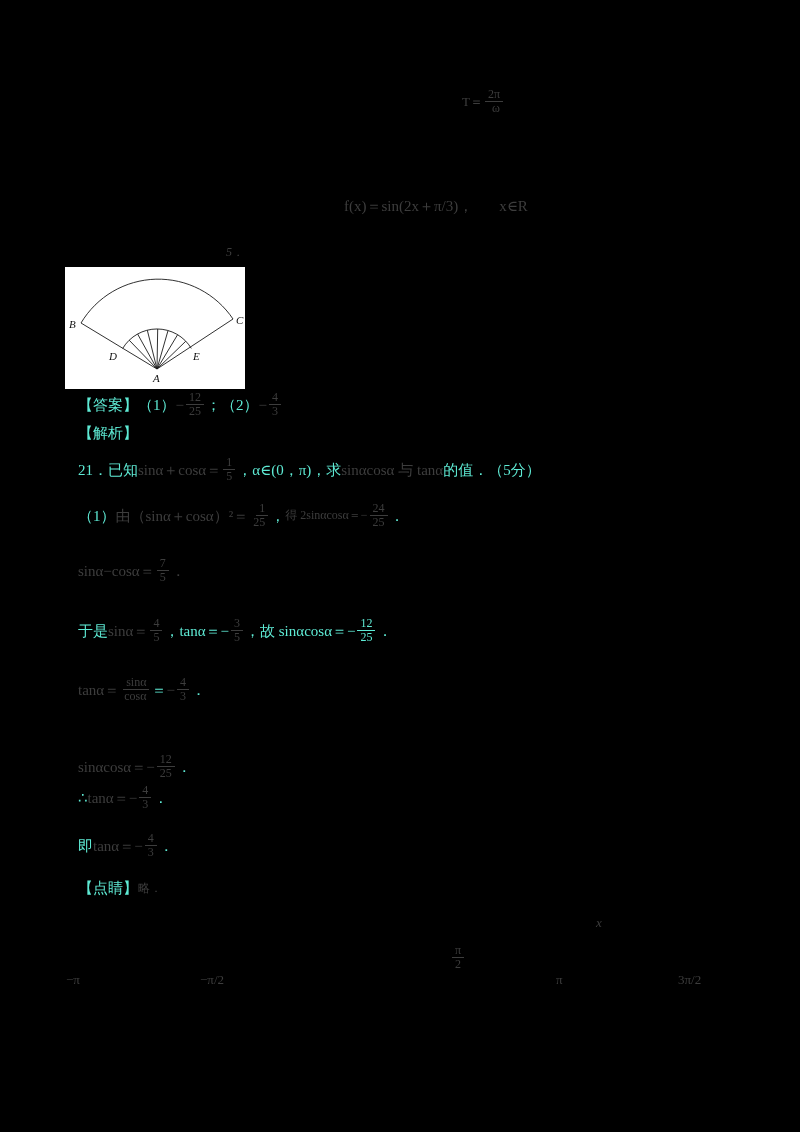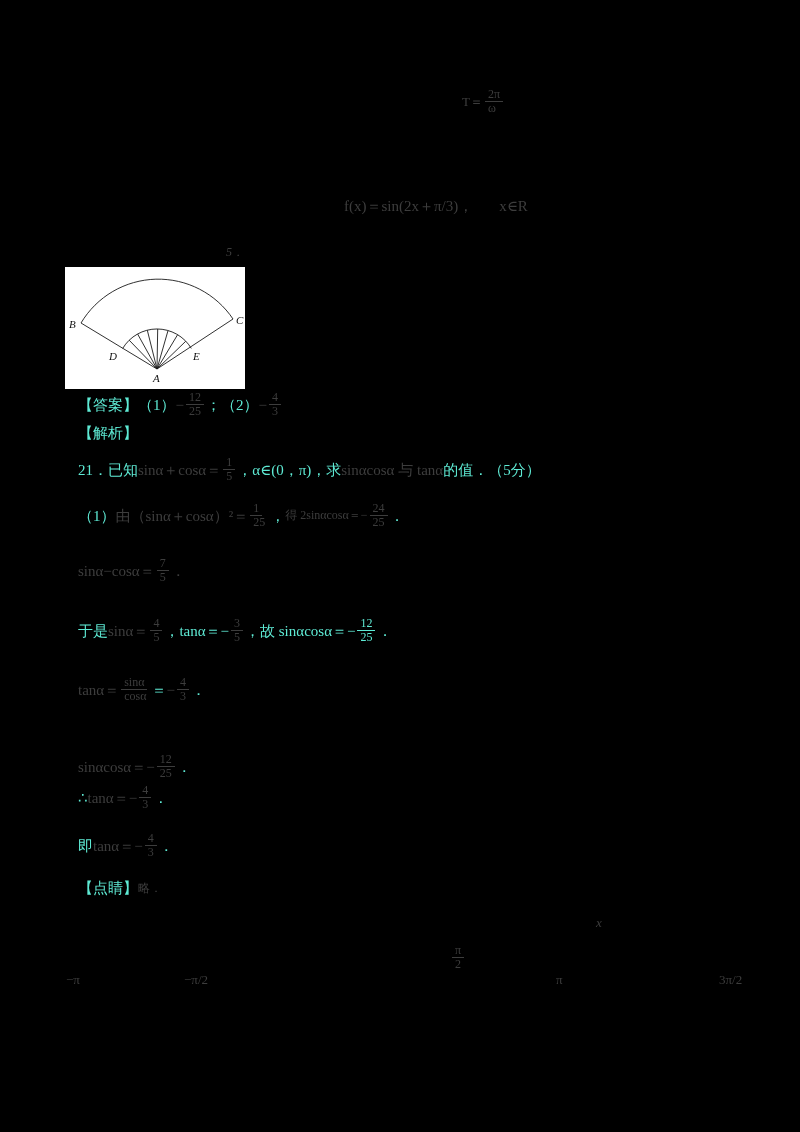--- a/index.html
+++ b/index.html
@@ -19,21 +19,21 @@
     line-height: 1.2;
     color: #3d3d3d;
   }
   .red  { color: #5eead4; }
   .ink  { color: #3d3d3d; }
   .gray { color: #3d3d3d; }
   .small { font-size: 12px; }
   .frac {
     display: inline-flex;
     flex-direction: column;
-    align-items: flex-start;
+    align-items: flex-end;
     line-height: 1.1;
     font-size: 12px;
     margin: 0 2px;
     vertical-align: middle;
   }
   .frac .num { border-bottom: 1px solid currentColor; padding: 0 3px; }
   .frac .den { padding: 0 3px; }
   .figure-box {
     position: absolute;
     left: 65px; top: 267px;
@@ -224,15 +224,15 @@
 <div class="axis-label" style="left:596px; top:915px">x</div>
 
 <div class="line gray" style="left:450px; top:944px">
   <span class="frac">
     <span class="num">π</span>
     <span class="den">2</span>
   </span>
 </div>
 
 <div class="tick" style="left:66px;  top:972px">−π</div>
-<div class="tick" style="left:184px; top:972px">−π/2</div>
+<div class="tick" style="left:200px; top:972px">−π/2</div>
 <div class="tick" style="left:556px; top:972px">π</div>
-<div class="tick" style="left:719px; top:972px">3π/2</div>
+<div class="tick" style="left:678px; top:972px">3π/2</div>
 
 </body></html>

